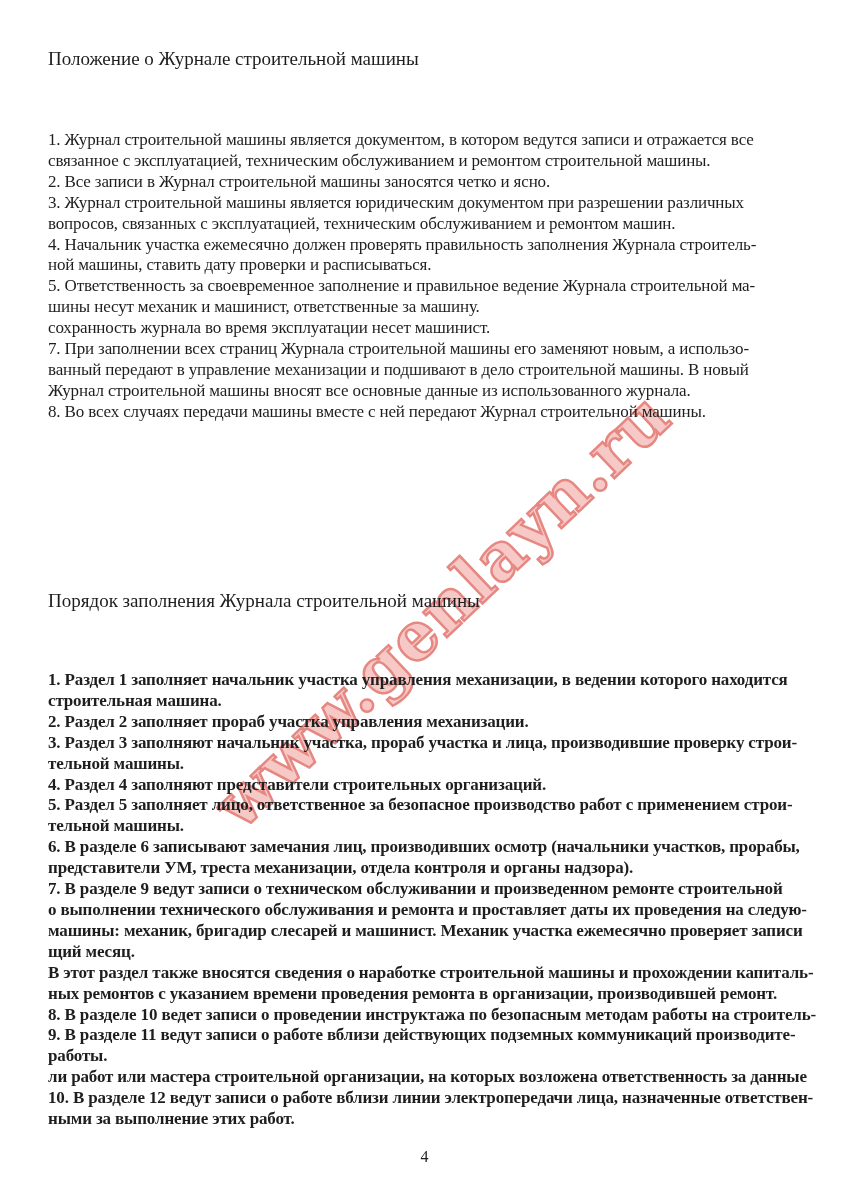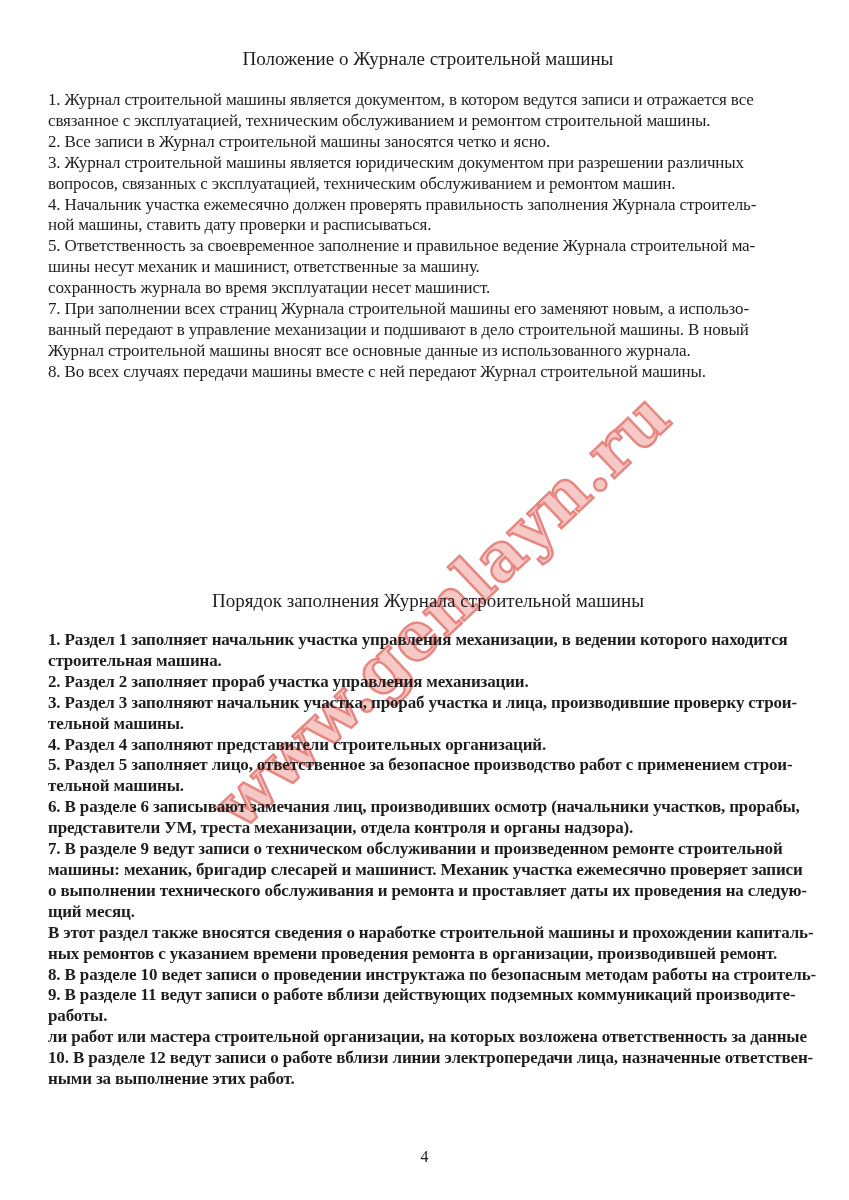--- a/index.html
+++ b/index.html
@@ -15,34 +15,34 @@
   .content {
     position: absolute;
     left: 48px;
     top: 0;
     width: 760px;
   }
   .section-title {
     position: absolute;
     left: 0;
     width: 760px;
-    text-align: center;
     font-size: 19px;
     line-height: 24px;
     white-space: nowrap;
     z-index: 2;
   }
   .body-block {
     position: absolute;
     left: 0;
     width: 760px;
     font-size: 17px;
     line-height: 20.9px;
     letter-spacing: -0.15px;
     z-index: 2;
+    margin-top: 40px;
   }
   .body-block .line {
     white-space: nowrap;
   }
   #title-1 { top: 47px; }
   #body-1  { top: 90px; }
   #title-2 { top: 589px; }
   #body-2  { top: 630px; font-weight: bold; }
   .watermark {
     position: absolute;
@@ -101,22 +101,22 @@
         <div class="line">строительная машина.</div>
         <div class="line">2. Раздел 2 заполняет прораб участка управления механизации.</div>
         <div class="line">3. Раздел 3 заполняют начальник участка, прораб участка и лица, производившие проверку строи-</div>
         <div class="line">тельной машины.</div>
         <div class="line">4. Раздел 4 заполняют представители строительных организаций.</div>
         <div class="line">5. Раздел 5 заполняет лицо, ответственное за безопасное производство работ с применением строи-</div>
         <div class="line">тельной машины.</div>
         <div class="line">6. В разделе 6 записывают замечания лиц, производивших осмотр (начальники участков, прорабы,</div>
         <div class="line">представители УМ, треста механизации, отдела контроля и органы надзора).</div>
         <div class="line">7. В разделе 9 ведут записи о техническом обслуживании и произведенном ремонте строительной</div>
+        <div class="line">о выполнении технического обслуживания и ремонта и проставляет даты их проведения на следую-</div>
         <div class="line">машины: механик, бригадир слесарей и машинист. Механик участка ежемесячно проверяет записи</div>
-        <div class="line">о выполнении технического обслуживания и ремонта и проставляет даты их проведения на следую-</div>
         <div class="line">щий месяц.</div>
         <div class="line">В этот раздел также вносятся сведения о наработке строительной машины и прохождении капиталь-</div>
         <div class="line">ных ремонтов с указанием времени проведения ремонта в организации, производившей ремонт.</div>
         <div class="line">8. В разделе 10 ведет записи о проведении инструктажа по безопасным методам работы на строитель-</div>
         <div class="line">9. В разделе 11 ведут записи о работе вблизи действующих подземных коммуникаций производите-</div>
         <div class="line">работы.</div>
         <div class="line">ли работ или мастера строительной организации, на которых возложена ответственность за данные</div>
         <div class="line">10. В разделе 12 ведут записи о работе вблизи линии электропередачи лица, назначенные ответствен-</div>
         <div class="line">ными за выполнение этих работ.</div>
       </div>

